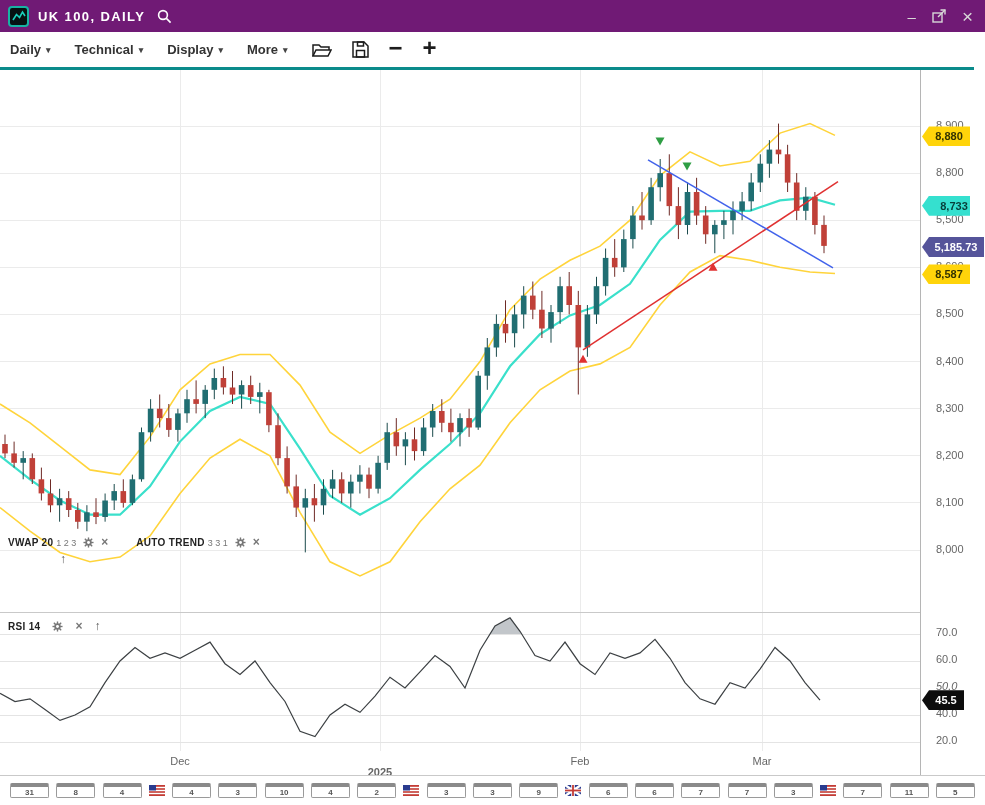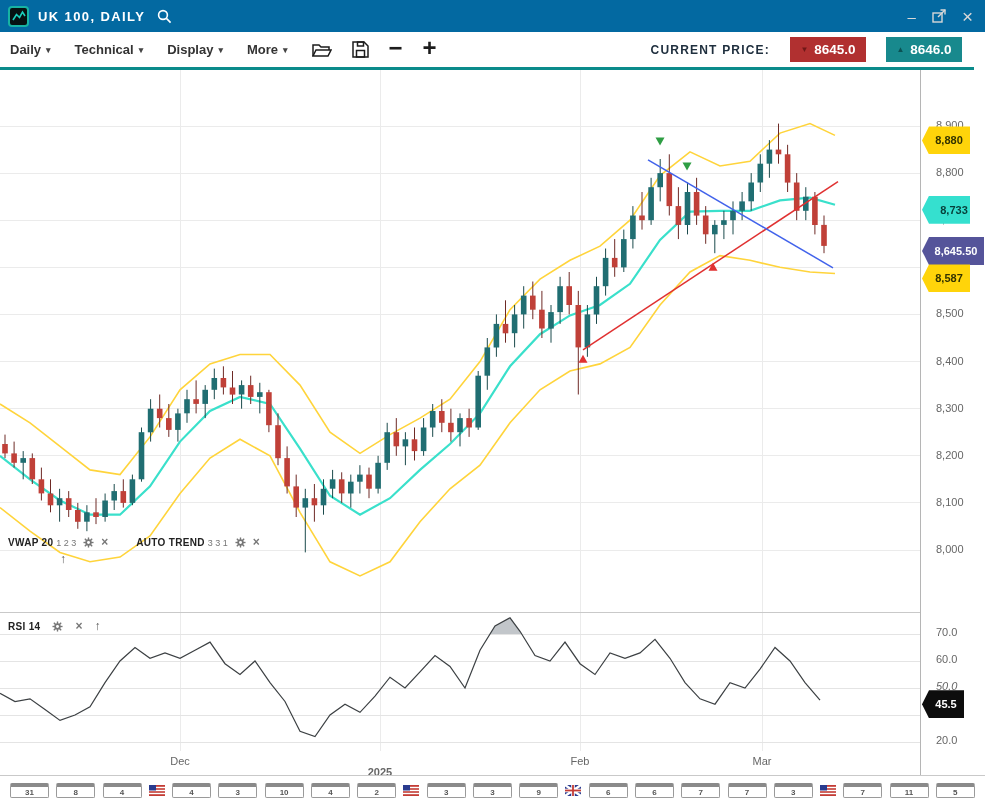--- a/index.html
+++ b/index.html
@@ -1,21 +1,21 @@
 <!DOCTYPE html>
 <html><head>
 <meta charset="utf-8">
 <style>
   *{margin:0;padding:0;box-sizing:border-box}
   html,body{width:985px;height:805px;overflow:hidden;background:#fff;
     font-family:"Liberation Sans",sans-serif;}
   .app{position:relative;width:985px;height:805px;background:#fff;}
 
   
-  .titlebar{position:absolute;top:0;left:0;width:985px;height:32px;background:#0369a1;
+  .titlebar{position:absolute;top:0;left:0;width:985px;height:32px;background:#701a75;
     display:flex;align-items:center;justify-content:space-between;padding:0 12px 0 8px;}
   .tb-left{display:flex;align-items:center;}
   .logo{width:21px;height:21px;border:2px solid #17b3a3;border-radius:4px;margin-right:9px;
     display:flex;align-items:center;justify-content:center;background:#061212;}
   .tb-title{color:#fff;font-weight:bold;font-size:13px;letter-spacing:1.4px;}
   .tb-search{margin-left:12px;display:flex;align-items:center;cursor:pointer;}
   .tb-right{display:flex;align-items:center;}
   .wc{color:#d8d8d8;margin-left:16px;cursor:pointer;display:flex;align-items:center;font-size:15px;line-height:1;}
   .wc.close{font-size:19px;}
 
@@ -37,21 +37,21 @@
   .pbadge .dir{font-size:8px;line-height:1;}
   .pbadge.sell .dir{color:#701818;}
   .pbadge.buy .dir{color:#0a5254;}
 
   
   .chart-region{position:absolute;top:70px;left:0;width:985px;height:735px;background:#fff;}
   #main-svg{position:absolute;top:0;left:0;}
   #rsi-svg{position:absolute;top:542px;left:0;border-top:1px solid #c9c9c9;background:#fff;}
   .y-axis{position:absolute;top:0;left:920px;width:65px;height:705px;border-left:1px solid #b5b5b5;background:#fff;}
   .ylab{position:absolute;left:15px;font-size:11px;color:#666;}
-  .ybadge{position:absolute;left:1px;width:62px;height:28px;font-size:11px;font-weight:bold;
+  .ybadge{position:absolute;left:1px;width:62px;height:20px;font-size:11px;font-weight:bold;
     display:flex;align-items:center;justify-content:center;padding-left:6px;
     clip-path:polygon(7px 0,100% 0,100% 100%,7px 100%,0 50%);}
   #x-axis{position:absolute;top:681px;left:0;width:920px;height:24px;background:#fff;}
   .xlab{position:absolute;width:40px;text-align:center;font-size:11px;color:#666;}
   #cal-strip{position:absolute;top:705px;left:0;width:985px;height:30px;border-top:1px solid #c9c9c9;
     display:flex;align-items:center;justify-content:space-between;padding:0 10px;background:#fff;}
   .cal{width:39px;height:15px;border:1px solid #9a9a9a;border-top:4px solid #8a8a8a;border-radius:2px;
     background:#fff;display:flex;align-items:center;justify-content:center;cursor:pointer;}
   .cal span{font-size:8px;color:#555;font-weight:bold;}
   .flag{display:flex;align-items:center;cursor:pointer;}
@@ -129,31 +129,20 @@
     </span>
     <span class="ticon">
       <svg width="17" height="17" viewBox="0 0 17 17" fill="none" stroke="#1c1c1c" stroke-width="1.5">
           <path d="M1,1 H12 L16,5 V16 H1 Z"></path>
           <rect x="4.5" y="9.5" width="8" height="6.5"></rect>
           <rect x="5.5" y="1" width="6" height="4"></rect>
         </svg>
     </span>
     <span class="ticon txt">−</span>
     <span class="ticon txt">+</span>
-    <div class="price-wrap">
-      <span class="cp-label">CURRENT PRICE:</span>
-      <div class="pbadge sell">
-        <span class="dir">▼</span>
-        <span>8645.0</span>
-      </div>
-      <div class="pbadge buy">
-        <span class="dir">▲</span>
-        <span>8646.0</span>
-      </div>
-    </div>
   </div>
 
   <div class="chart-region">
     <svg id="main-svg" width="920" height="542">
         <g shape-rendering="crispEdges">
           <line x1="0" y1="56.0" x2="920" y2="56.0" stroke="#ebebeb"></line>
           <line x1="0" y1="103.1" x2="920" y2="103.1" stroke="#ebebeb"></line>
           <line x1="0" y1="150.2" x2="920" y2="150.2" stroke="#ebebeb"></line>
           <line x1="0" y1="197.3" x2="920" y2="197.3" stroke="#ebebeb"></line>
           <line x1="0" y1="244.4" x2="920" y2="244.4" stroke="#ebebeb"></line>
@@ -435,21 +424,21 @@
         <div class="ylab" style="top: 143.222px;">5,500</div>
         <div class="ylab" style="top: 190.333px;">8,600</div>
         <div class="ylab" style="top: 237.444px;">8,500</div>
         <div class="ylab" style="top: 284.556px;">8,400</div>
         <div class="ylab" style="top: 331.667px;">8,300</div>
         <div class="ylab" style="top: 378.778px;">8,200</div>
         <div class="ylab" style="top: 425.889px;">8,100</div>
         <div class="ylab" style="top: 473px;">8,000</div>
         <div class="ybadge" style="top: 56.4222px; background: rgb(255, 212, 10); color: rgb(51, 51, 0); width: 48px;">8,880</div>
         <div class="ybadge" style="top: 125.676px; background: rgb(53, 224, 207); color: rgb(7, 63, 58); width: 48px; padding-left: 16px;">8,733</div>
-        <div class="ybadge" style="top: 166.898px; background: rgb(85, 84, 154); color: rgb(255, 255, 255); width: 62px;">8,645.50</div>
+        <div class="ybadge" style="top: 166.898px; background: rgb(85, 84, 154); color: rgb(255, 255, 255); width: 62px;">5,185.73</div>
         <div class="ybadge" style="top: 194.458px; background: rgb(255, 212, 10); color: rgb(51, 51, 0); width: 48px;">8,587</div>
         <div class="ylab" style="top: 556px;">70.0</div>
         <div class="ylab" style="top: 583px;">60.0</div>
         <div class="ylab" style="top: 610px; font-style: italic;">50.0</div>
         <div class="ylab" style="top: 637px;">40.0</div>
         <div class="ylab" style="top: 664px;">20.0</div>
         <div class="ybadge" style="top: 620.15px; background: rgb(13, 13, 13); color: rgb(255, 255, 255); width: 42px;">45.5</div>
       </div>
     <div id="x-axis">
         <div class="xlab" style="left: 160px; top: 4px;">Dec</div>

